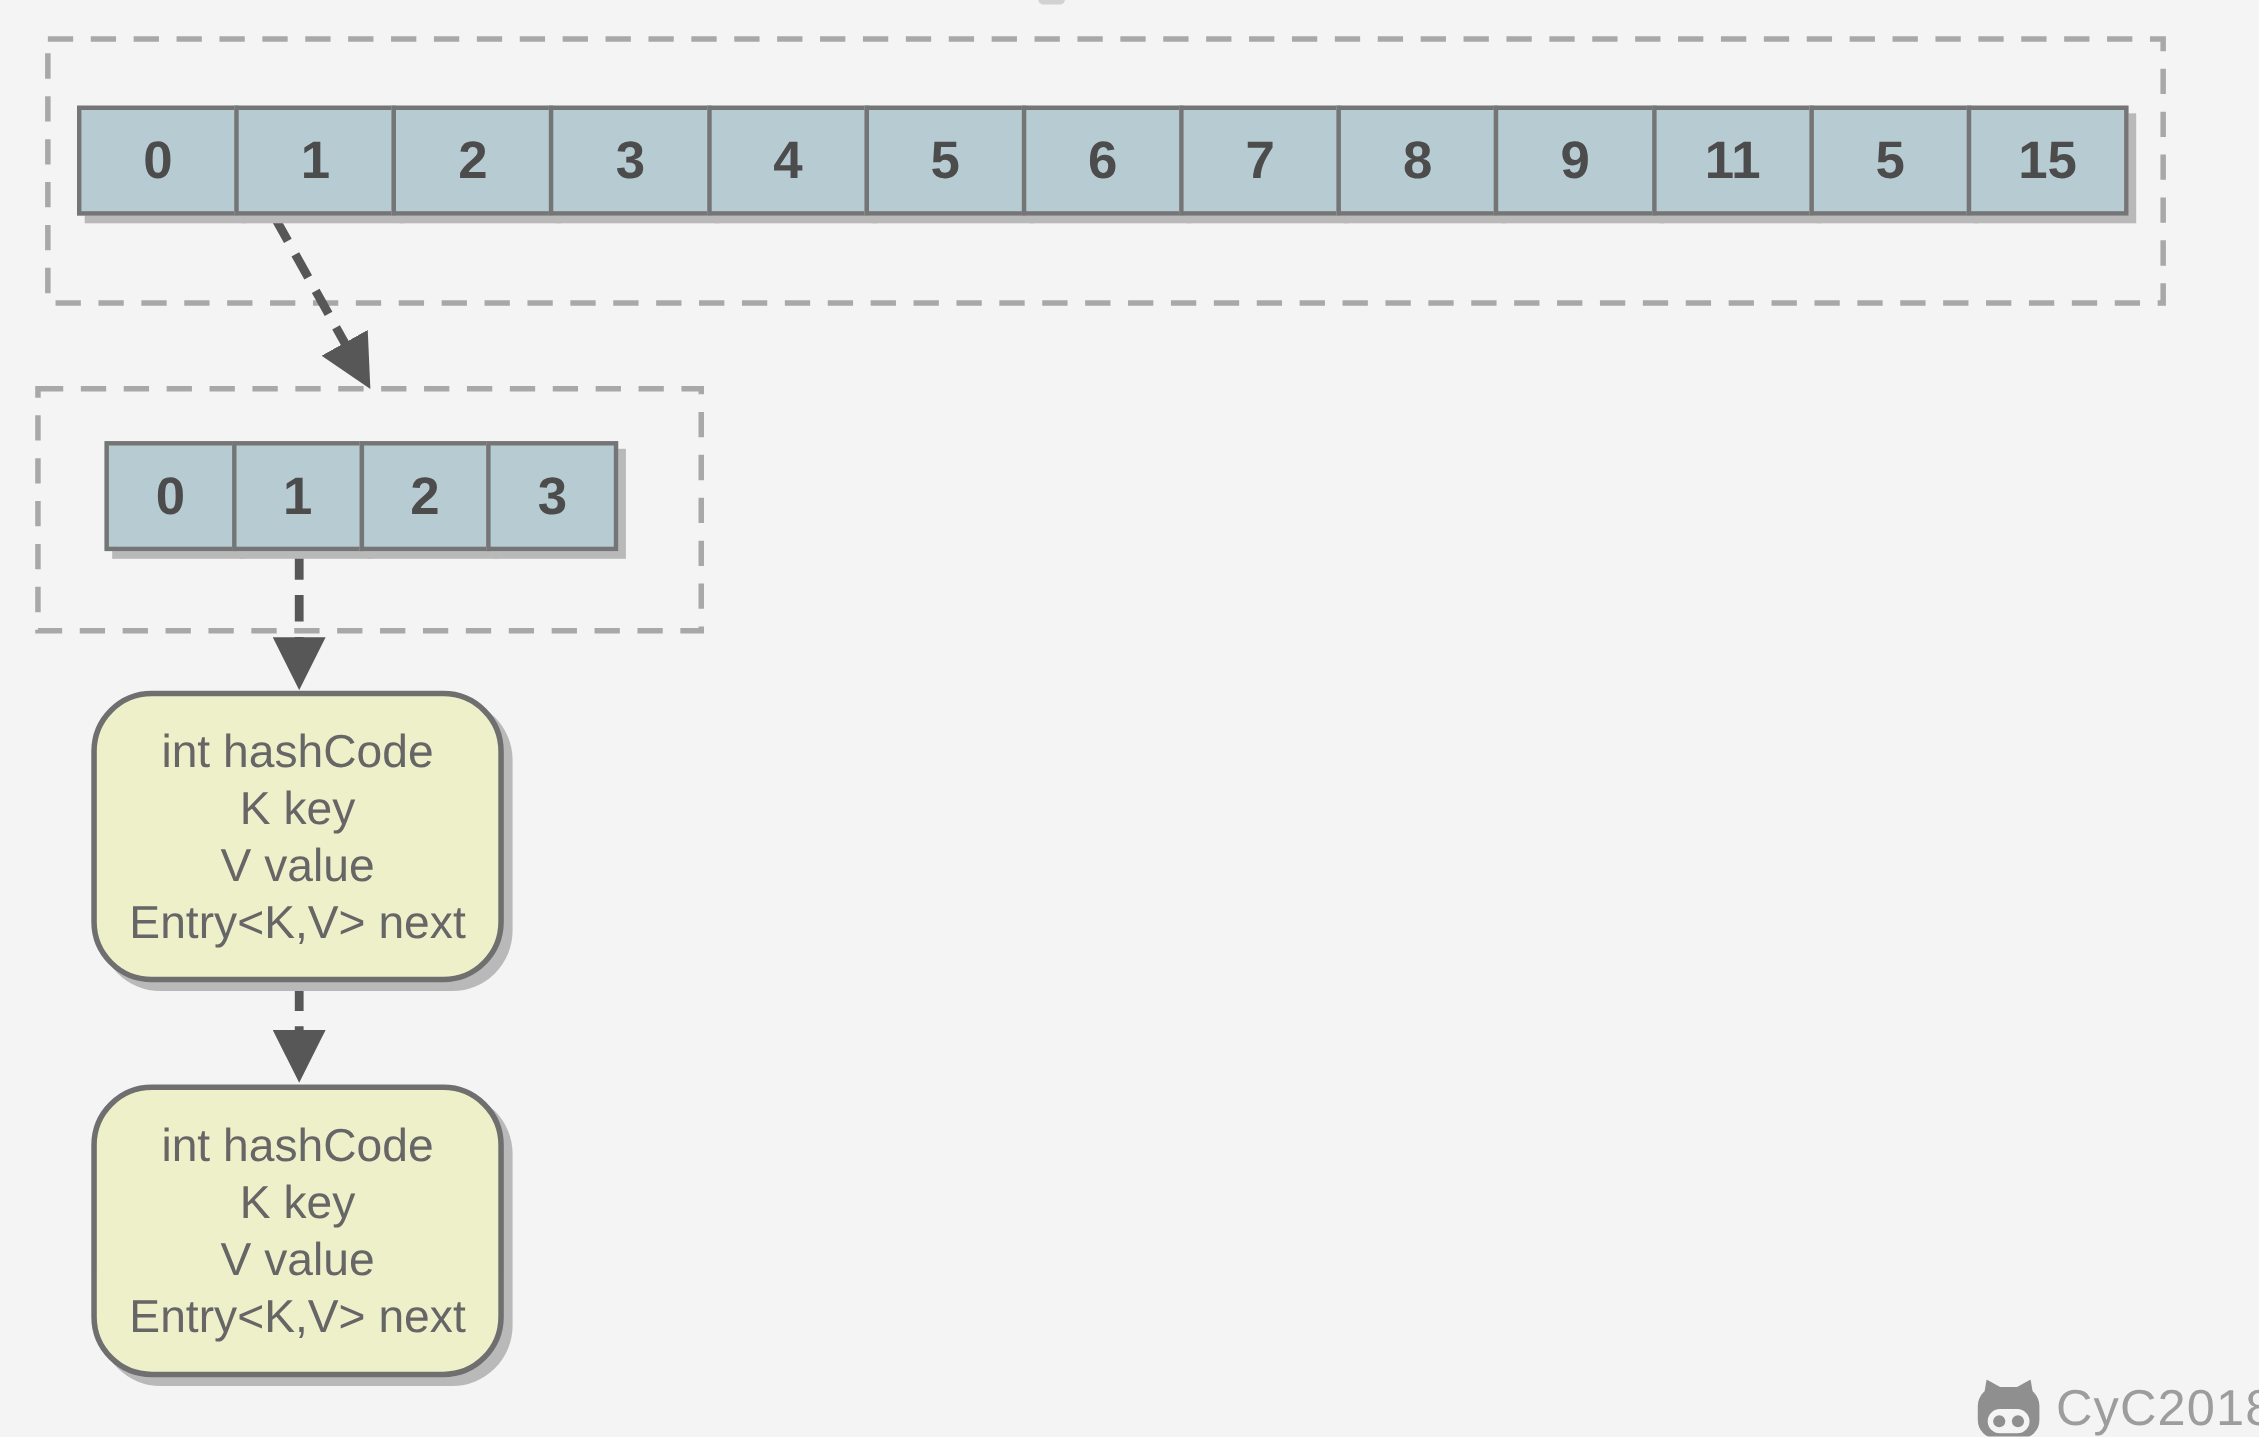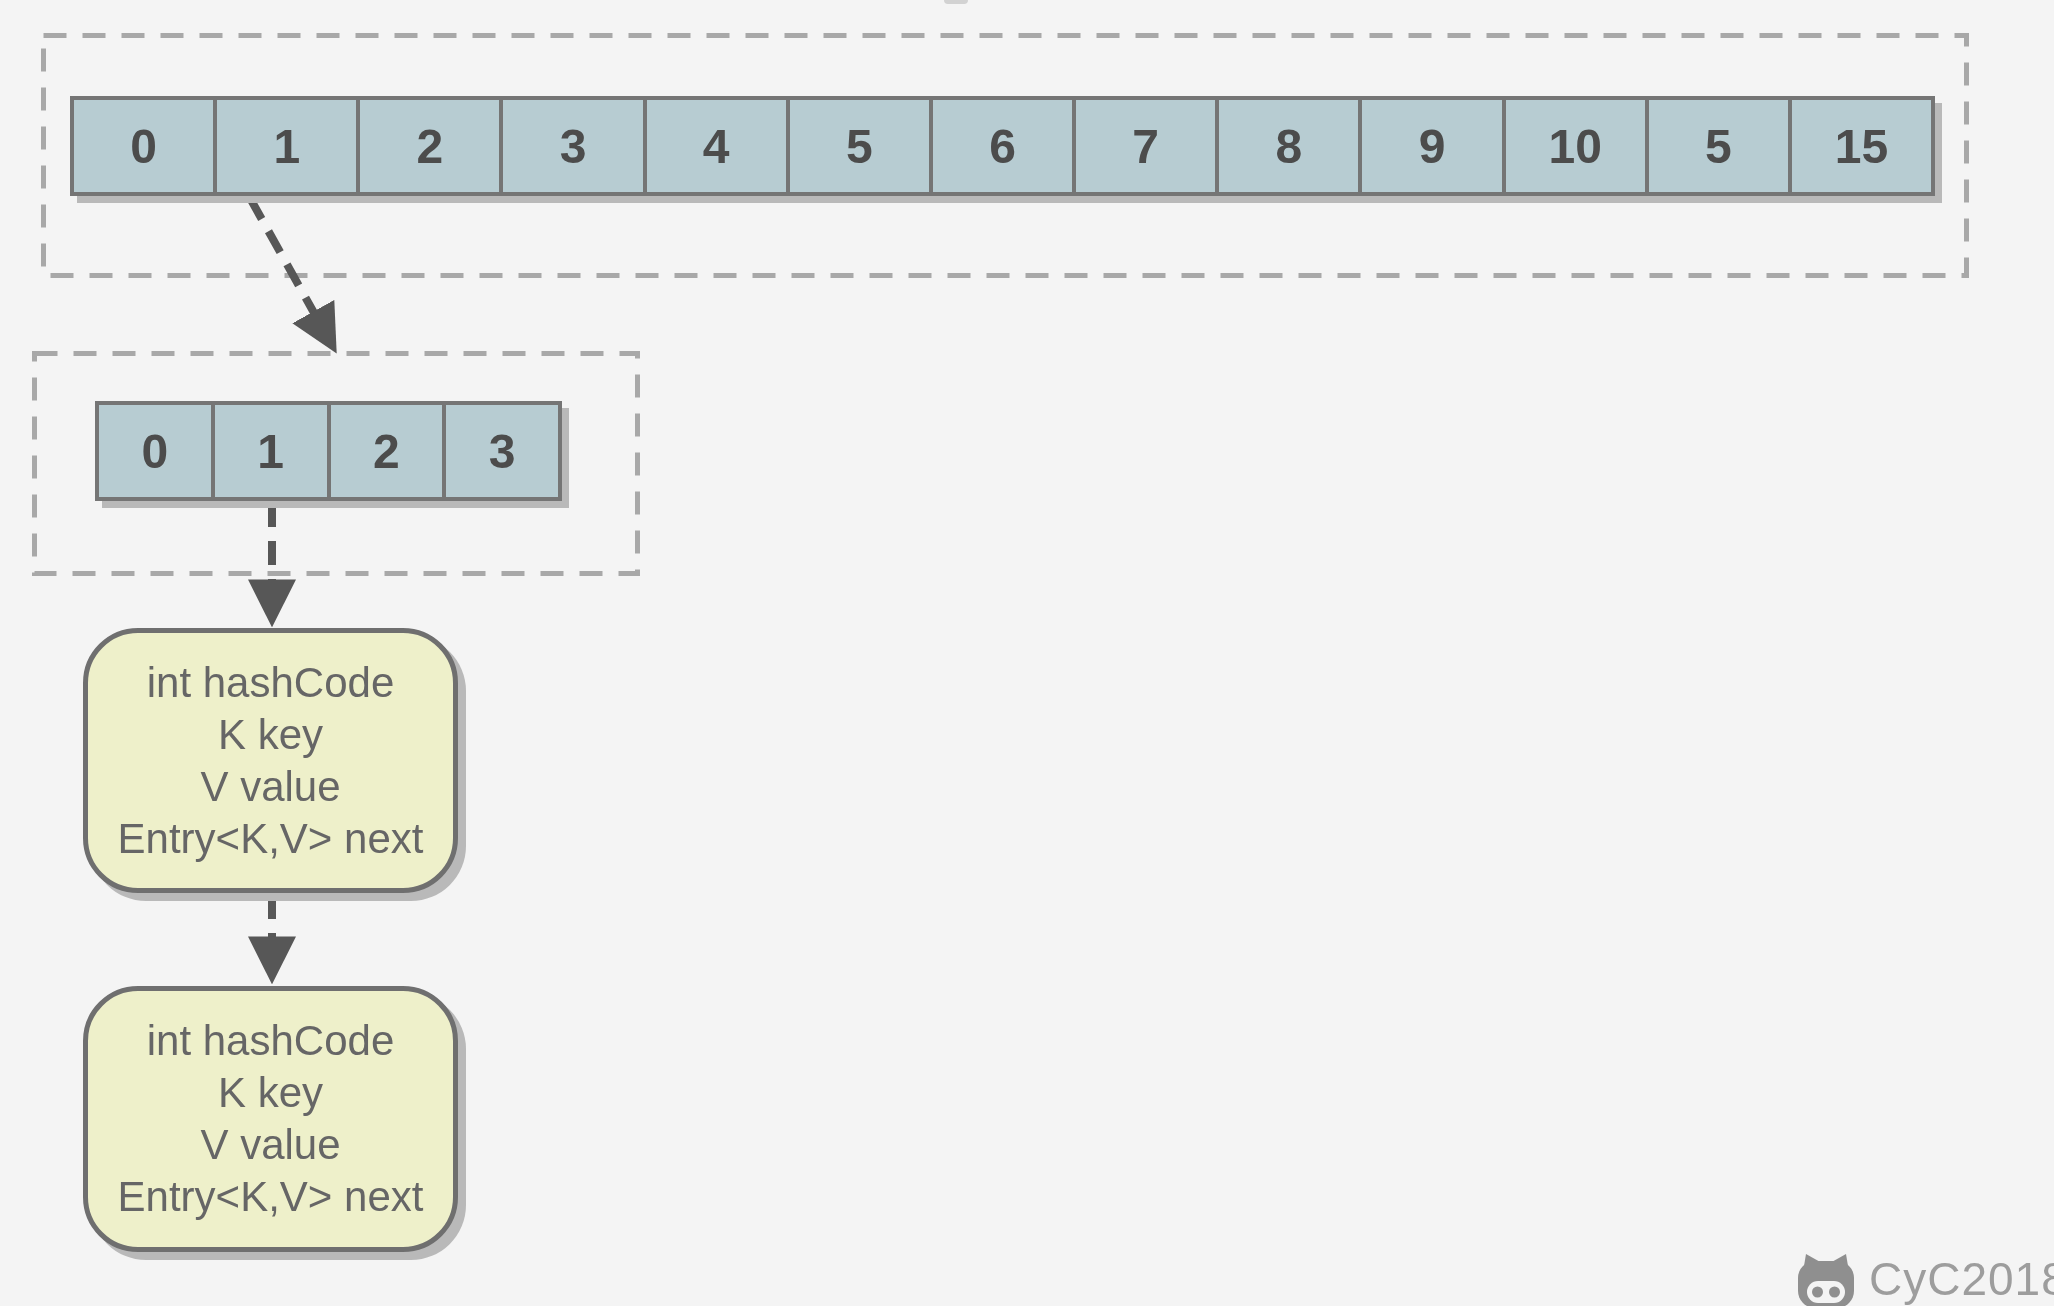--- a/index.html
+++ b/index.html
@@ -97,21 +97,21 @@
       <div class="cell">0</div>
       <div class="cell">1</div>
       <div class="cell">2</div>
       <div class="cell">3</div>
       <div class="cell">4</div>
       <div class="cell">5</div>
       <div class="cell">6</div>
       <div class="cell">7</div>
       <div class="cell">8</div>
       <div class="cell">9</div>
-      <div class="cell">10</div>
+      <div class="cell">11</div>
       <div class="cell">5</div>
       <div class="cell">15</div>
     </div>
 
   <div class="array array-small">
       <div class="cell">0</div>
       <div class="cell">1</div>
       <div class="cell">2</div>
       <div class="cell">3</div>
     </div>

